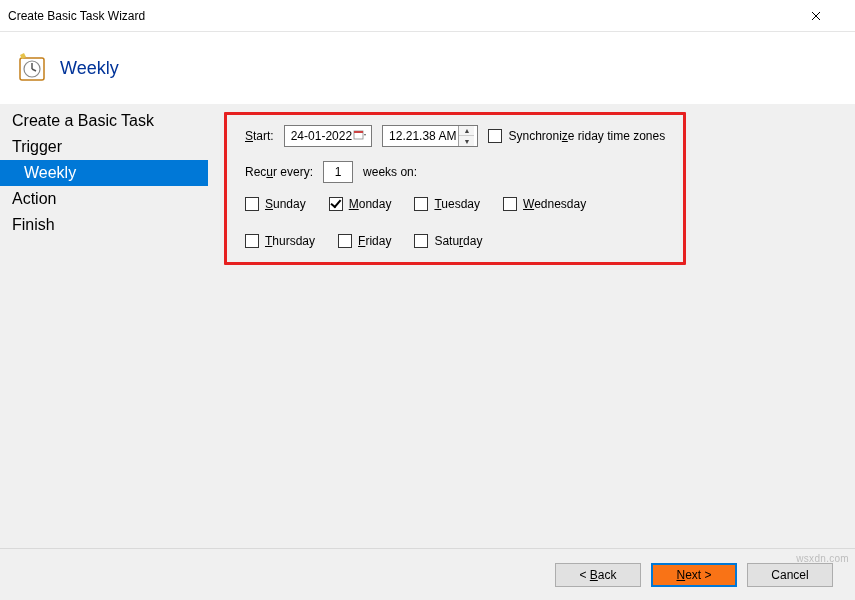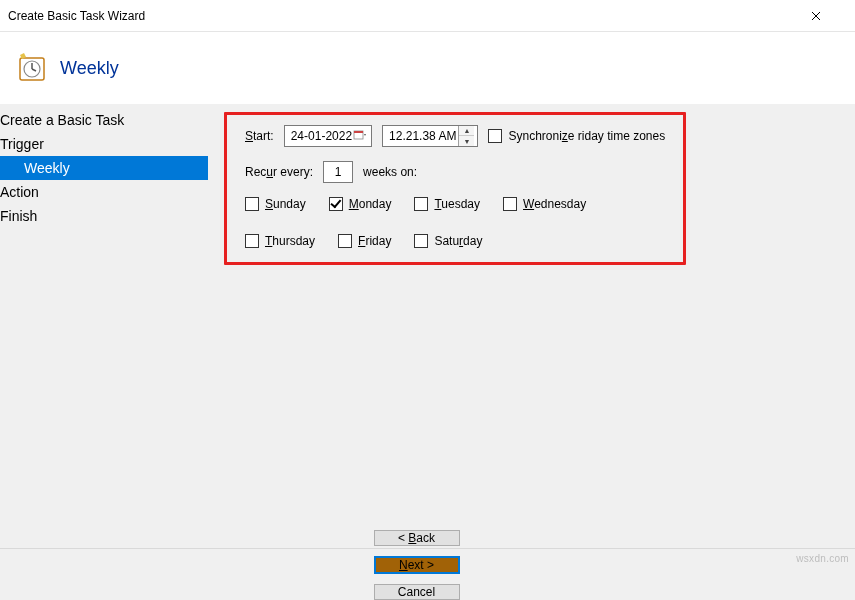--- a/index.html
+++ b/index.html
@@ -49,22 +49,22 @@
     display: flex;
     height: calc(600px - 32px - 72px - 52px);
     background: #f0f0f0;
   }
   .sidebar {
     width: 208px;
     background: #f0f0f0;
     padding-top: 4px;
   }
   .sidebar-item {
-    padding: 4px 0;
-    font-size: 14px;
+    padding: 4px 12px;
+    font-size: 16px;
     cursor: default;
   }
   .sidebar-item.child { padding-left: 24px; }
   .sidebar-item.selected {
     background: #0078d7;
     color: #fff;
   }
   .content {
     flex: 1;
     padding: 8px 16px 8px 16px;
@@ -150,33 +150,32 @@
     position: absolute;
     bottom: 0; left: 0; right: 0;
     height: 52px;
     background: #f0f0f0;
     border-top: 1px solid #d9d9d9;
     display: flex;
     align-items: center;
     justify-content: flex-end;
     gap: 10px;
     padding-right: 22px;
-    flex-direction: column;
   }
   .btn {
     min-width: 86px;
     height: 24px;
     border: 1px solid #adadad;
     background: #e1e1e1;
     display: flex; align-items:center; justify-content:center;
     font-size: 12px;
   }
   .btn.default {
     border: 2px solid #0078d7;
-    background: #a16207;
+    background: #f97316;
   }
   .watermark {
     position: absolute;
     right: 6px; bottom: 36px;
     font-size: 10px; color: #bdbdbd;
     letter-spacing: .3px;
     text-align: right;
   }
 </style>
 </head>

